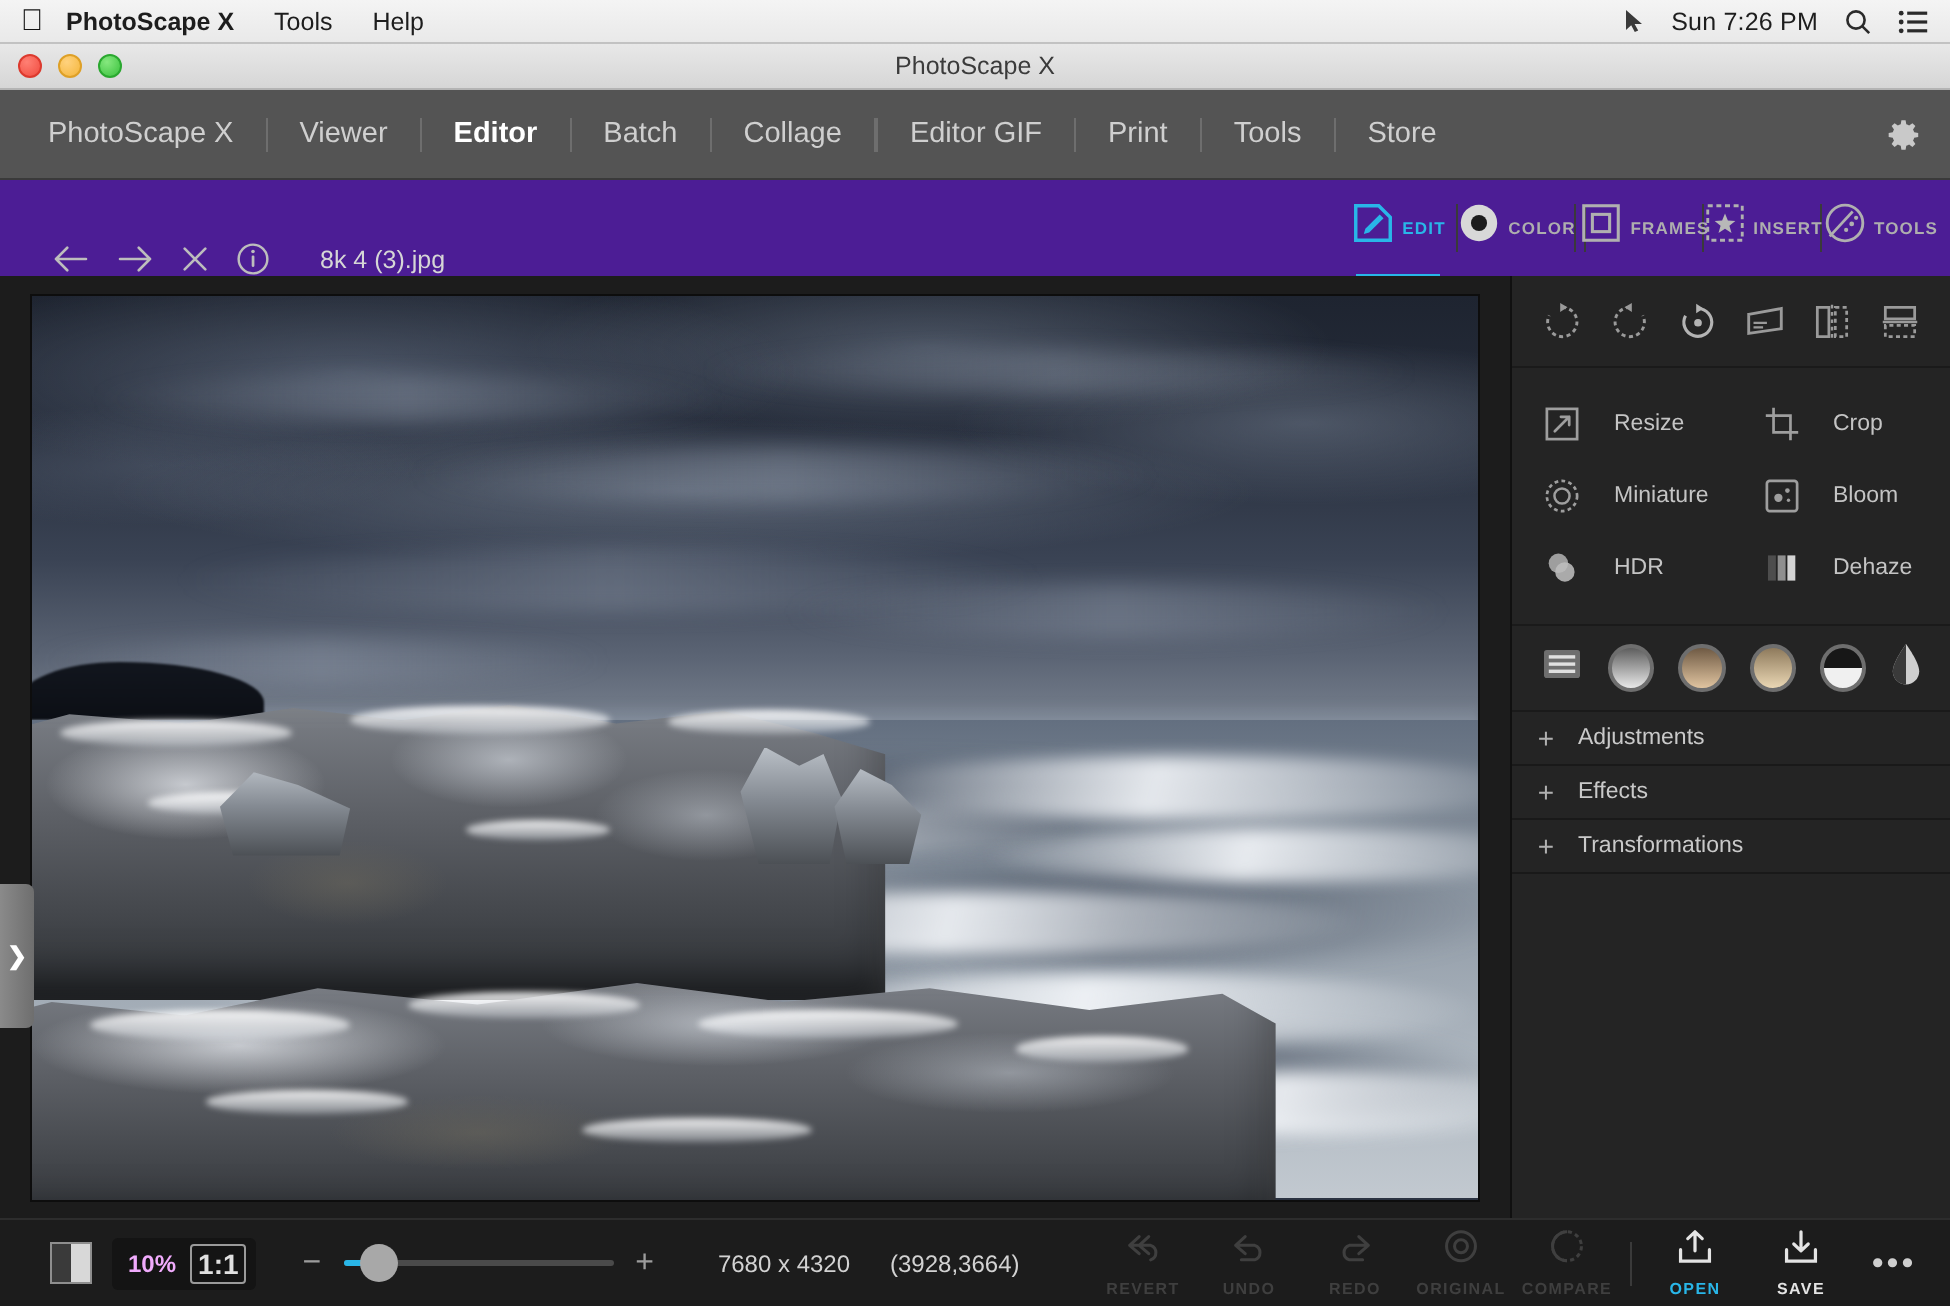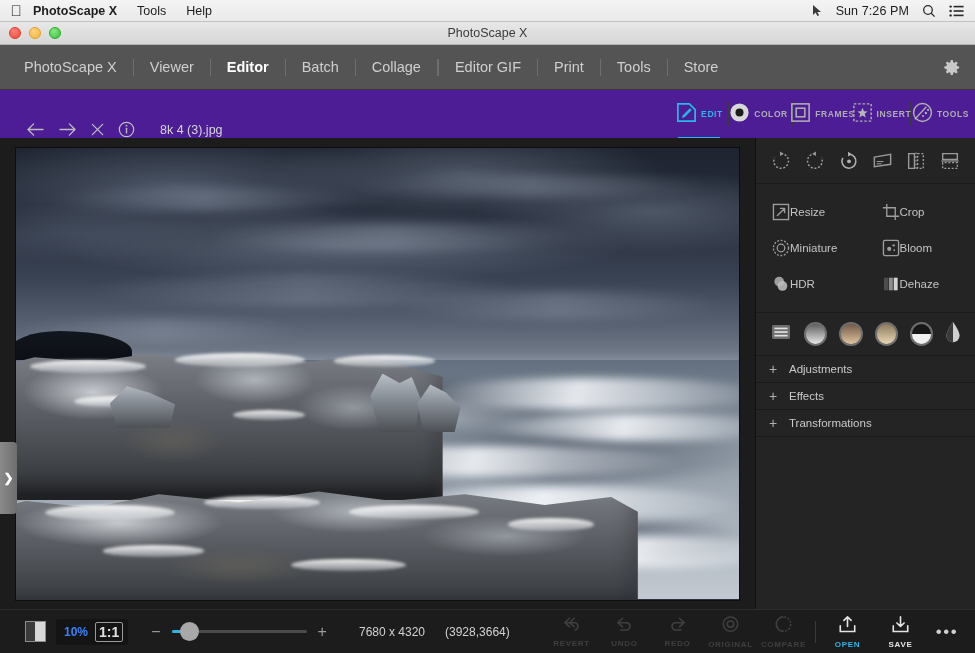--- a/index.html
+++ b/index.html
@@ -173,21 +173,21 @@
   }
   .transform-row {
     height: 46px; display: flex; align-items: center; justify-content: space-around;
     padding: 0 8px; border-bottom: 1px solid #1a1a1a;
   }
   .trow-ico { color: #9a9a9a; display: flex; align-items: center; justify-content: center;
     width: 28px; height: 28px; }
   .tool-grid { padding: 10px 0 6px 0; }
   .tool-grid-row { display: flex; }
   .tool-cell {
-    flex: 1; display: flex; align-items: center; gap: 0;
+    flex: 1; display: flex; align-items: center; gap: 17px;
     padding: 9px 0 9px 16px; color: #c4c4c4; font-size: 11.5px;
   }
   .tool-cell .tc-ico { color: #9e9e9e; display: flex; align-items: center; justify-content: center; width: 18px; height: 18px; }
   .filter-row {
     height: 44px; display: flex; align-items: center; gap: 12px;
     padding: 0 14px; border-top: 1px solid #1a1a1a; border-bottom: 1px solid #1a1a1a;
     margin-top: 4px;
   }
   .swatch { width: 24px; height: 24px; border-radius: 50%; border: 2px solid #6e6e6e; }
   .sw-gray  { background: linear-gradient(to bottom, #5e5e5e, #e8e8e8); }
@@ -208,21 +208,21 @@
     background: #1c1c1c; border-top: 1px solid #2d2d2d;
     display: flex; align-items: center;
   }
   .bb-left { display: flex; align-items: center; gap: 10px; padding-left: 25px; }
   .bw-icon { width: 21px; height: 21px; border: 1px solid #8e8e8e;
     background: linear-gradient(to right, #3a3a3a 50%, #d8d8d8 50%); }
   .zoom-box {
     display: flex; align-items: center; gap: 7px;
     background: #141414; border-radius: 3px; padding: 3px 5px 3px 8px;
   }
-  #zoom-pct { color: #3b82f6; font-size: 12px; font-weight: bold; }
+  #zoom-pct { color: #f0abfc; font-size: 12px; font-weight: bold; }
   .onetoone {
     border: 1px solid #9a9a9a; color: #e0e0e0; font-size: 14px; font-weight: bold;
     padding: 2px 3px; line-height: 1; border-radius: 2px;
   }
   .slider-wrap { display: flex; align-items: center; gap: 11px; margin-left: 13px; }
   .sl-sign { color: #9c9c9c; font-size: 16px; line-height: 1; }
   .slider-track { position: relative; width: 135px; height: 3px; background: #4a4a4a; border-radius: 2px; }
   .slider-fill { position: absolute; left: 0; top: 0; height: 3px; width: 11px; background: #29b6e8; border-radius: 2px; }
   .slider-knob {
     position: absolute; left: 8px; top: -8px; width: 19px; height: 19px;

